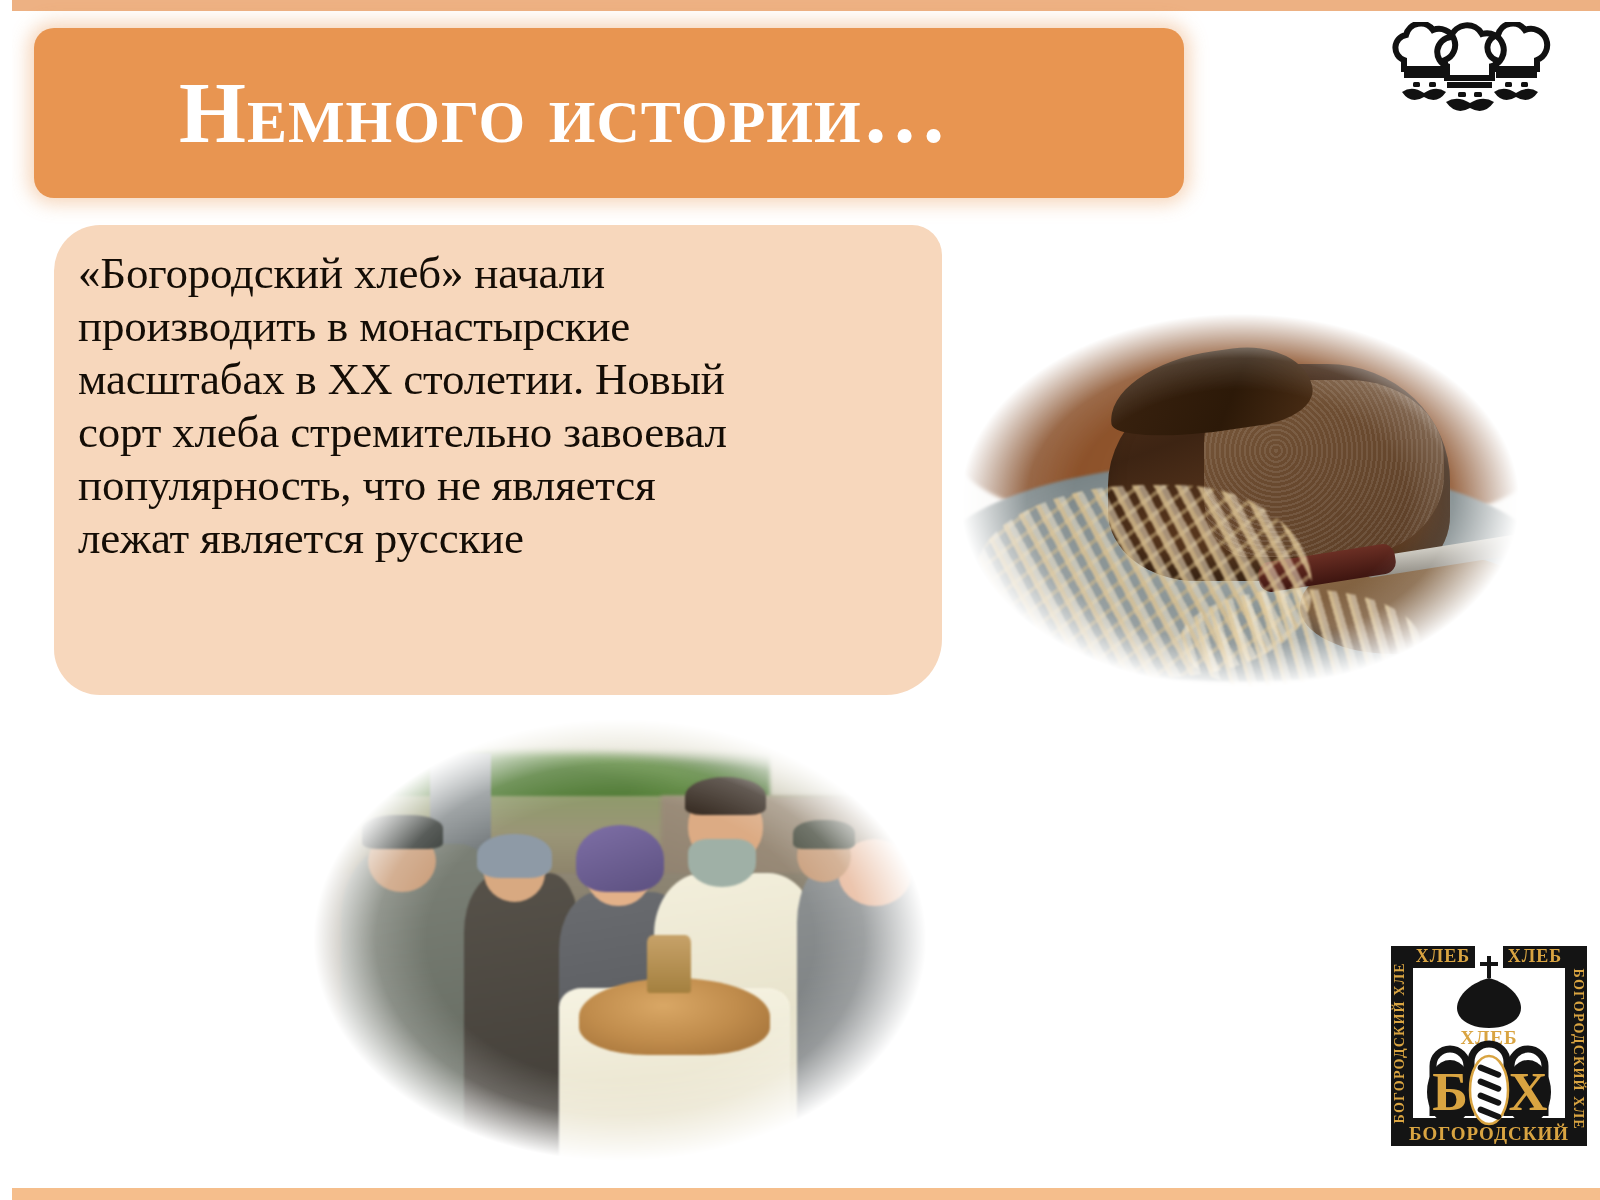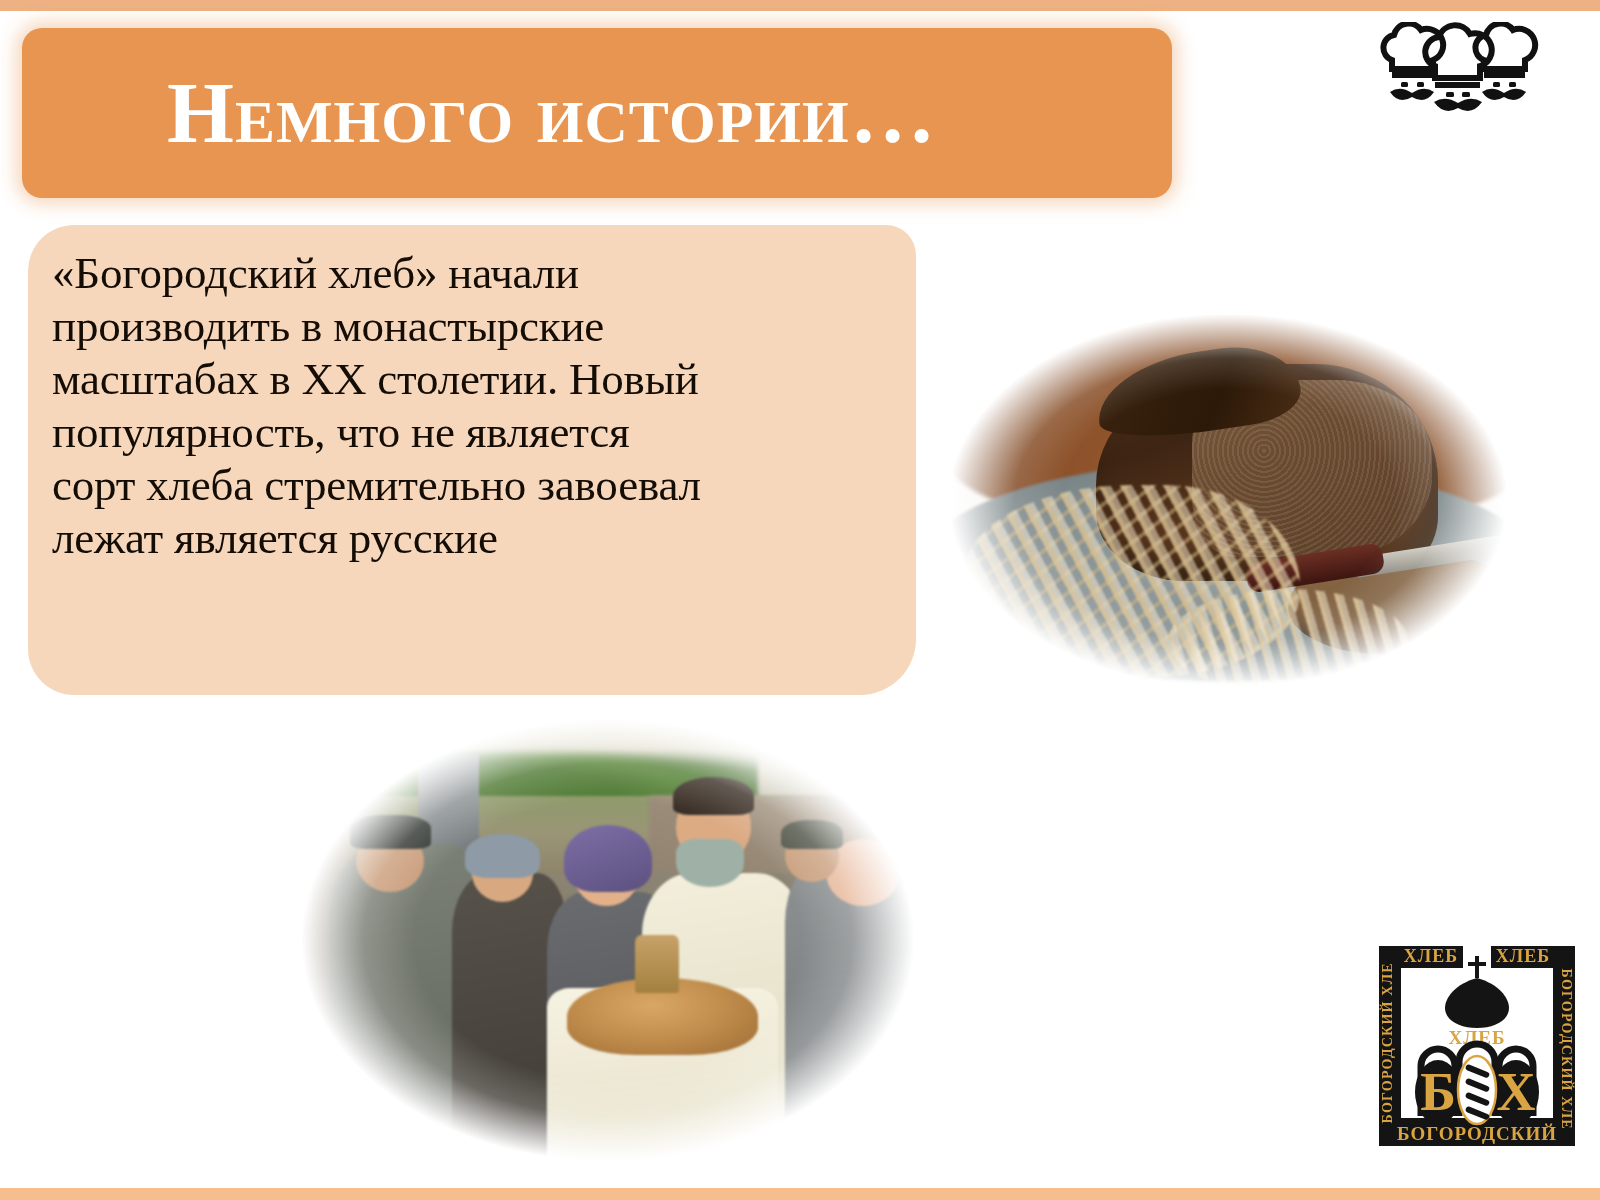--- a/index.html
+++ b/index.html
@@ -3,21 +3,21 @@
 <meta charset="utf-8">
 <style>
   html,body{margin:0;padding:0;}
   body{
     width:1600px;height:1200px;
     background:#ffffff;
     font-family:"Liberation Serif",serif;
     overflow:hidden;
     position:relative;
   }
-  .slide{position:absolute;inset:0;background:#fff;overflow:hidden;}
+  .slide{position:absolute;inset:0;background:#fff;overflow:hidden;margin-left:12px;}
 
   
   .bar-top{
     position:absolute;left:0;top:0;width:1600px;height:11px;
     background:#edb183;
   }
   .bar-bottom{
     position:absolute;left:0;top:1188px;width:1600px;height:12px;
     background:#f5be8c;
   }
@@ -42,21 +42,21 @@
     white-space:nowrap;
   }
 
   
   .chef-logo{
     position:absolute;left:1372px;top:22px;width:172px;height:92px;
   }
 
   
   .text-card{
-    position:absolute;left:28px;top:225px;width:888px;height:470px;
+    position:absolute;left:42px;top:225px;width:888px;height:470px;
     background:#f7d7bc;
     border-radius:46px 30px 56px 46px;
   }
   .body-text{
     position:absolute;left:24px;top:22px;width:840px;
     color:#140d06;
     font-family:"Liberation Serif",serif;
     font-size:45px;
     line-height:53px;
     letter-spacing:-0.2px;
@@ -230,22 +230,22 @@
         <path d="M110 70 q10 -7 22 1 q12 -8 22 -1 q-9 13 -22 5 q-13 8 -22 -5 z"></path>
       </g>
     </svg>
   </div>
 
   <div class="text-card">
     <div class="body-text">
       <div>«Богородский хлеб» начали</div>
       <div>производить в монастырские</div>
       <div>масштабах в XX столетии. Новый</div>
+      <div>сорт хлеба стремительно  завоевал</div>
       <div>популярность, что не является</div>
-      <div>сорт хлеба стремительно  завоевал</div>
       <div>лежат является русские</div>
     </div>
   </div>
 
   <div class="bread-photo">
     <div class="bp-bg"></div>
     <div class="bp-board"></div>
     <div class="bp-plate"></div>
     <div class="bp-loaf"></div>
     <div class="bp-crumb"></div>

